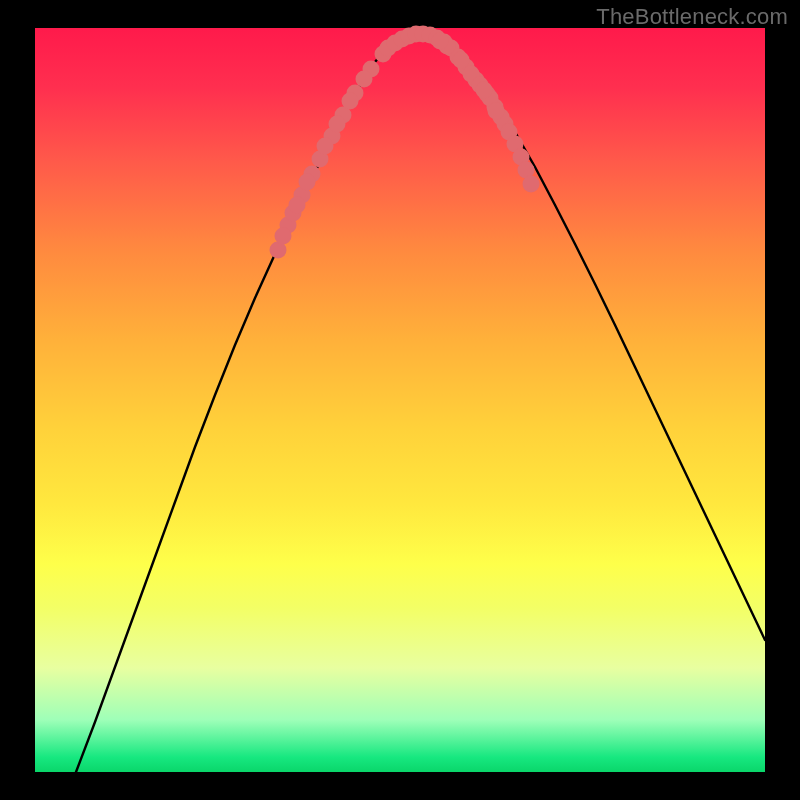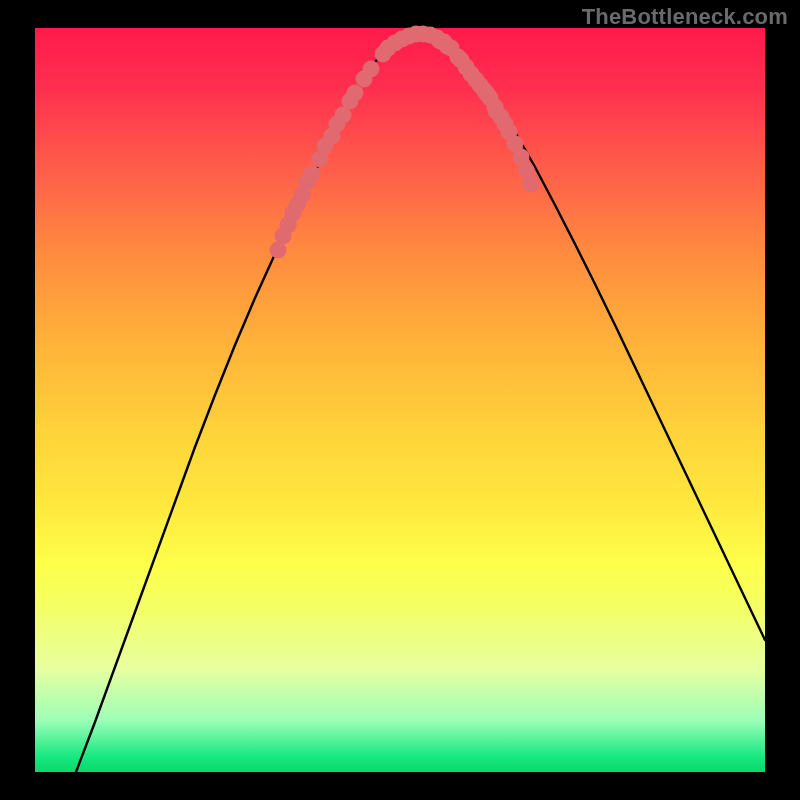--- a/index.html
+++ b/index.html
@@ -41,21 +41,21 @@
       #17e880 98%,
       #0ad66a 100%
     );
   }
   .watermark {
     position: absolute;
     top: 4px;
     right: 12px;
     color: #6a6a6a;
     font-size: 22px;
-    font-weight: 700;
+    font-weight: 400;
     letter-spacing: 0.2px;
     user-select: none;
   }
   svg.curve {
     position: absolute;
     left: 0;
     top: 0;
     width: 730px;
     height: 744px;
     overflow: visible;

